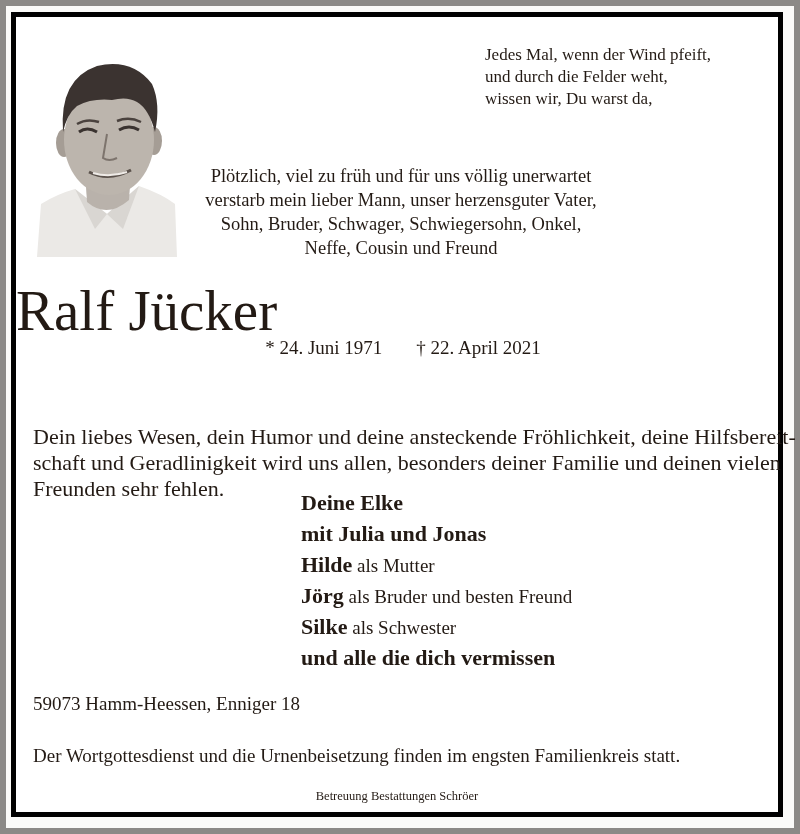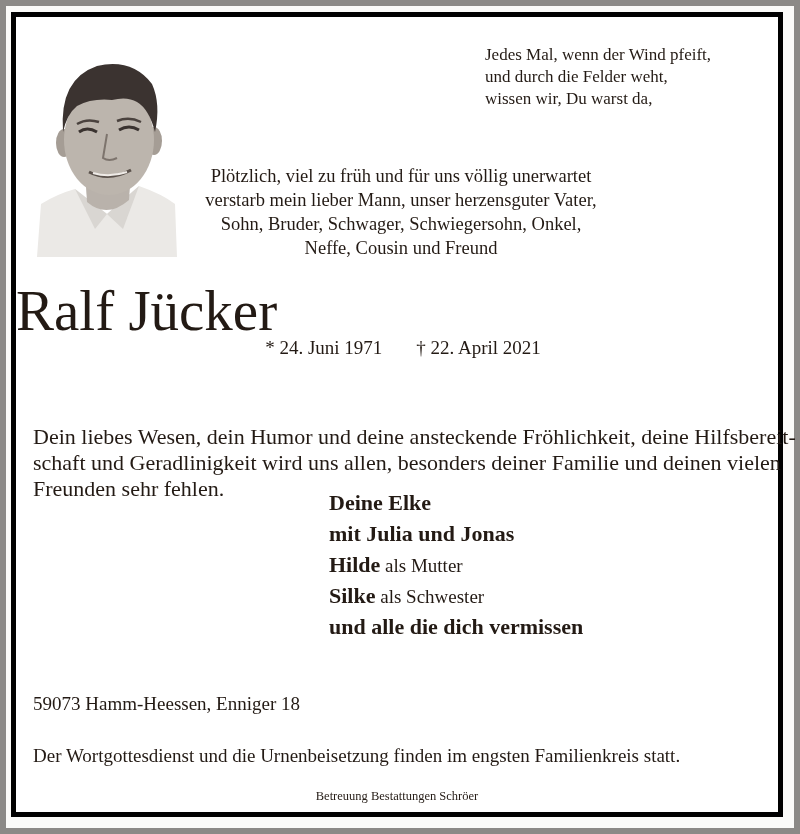--- a/index.html
+++ b/index.html
@@ -53,21 +53,21 @@
       font-stretch: condensed;
       margin-top: 39px;
     }
     .tribute span { display: block; text-align: justify; text-align-last: justify; white-space: nowrap; }
     .tribute span.last { text-align-last: left; }
     .mourners {
       position: absolute; left: 285px; top: 471px;
       font-size: 19px; line-height: 30px;
     }
     .mourners .big { font-weight: bold; font-size: 22px; }
-    .mourners div { white-space: nowrap; margin-left: 28px; }
+    .mourners div { white-space: nowrap; }
     .address {
       position: absolute; left: 17px; top: 675px;
       font-size: 19px; line-height: 24px; text-align: center;
     }
     .service {
       position: absolute; left: 17px; top: 727px;
       font-size: 19px; line-height: 24px; white-space: nowrap;
     }
     .undertaker {
       position: absolute; left: 0; right: 0; top: 771px;
@@ -131,20 +131,21 @@
   <div class="tribute">
     <span>Dein liebes Wesen, dein Humor und deine ansteckende Fröhlichkeit, deine Hilfsbereit-</span>
     <span>schaft und Geradlinigkeit wird uns allen, besonders deiner Familie und deinen vielen</span>
     <span class="last">Freunden sehr fehlen.</span>
   </div>
 
   <div class="mourners">
     <div><span class="big">Deine Elke</span></div>
     <div><span class="big">mit Julia und Jonas</span></div>
     <div><span class="big">Hilde</span> <span>als Mutter</span></div>
+    <div><span class="big">Jörg</span> <span>als Bruder und besten Freund</span></div>
     <div><span class="big">Silke</span> <span>als Schwester</span></div>
     <div><span class="big">und alle die dich vermissen</span></div>
   </div>
 
   <div class="address">59073 Hamm-Heessen, Enniger 18</div>
 
   <div class="service">Der Wortgottesdienst und die Urnenbeisetzung finden im engsten Familienkreis statt.</div>
 
   <div class="undertaker">Betreuung Bestattungen Schröer</div>
 </div>

